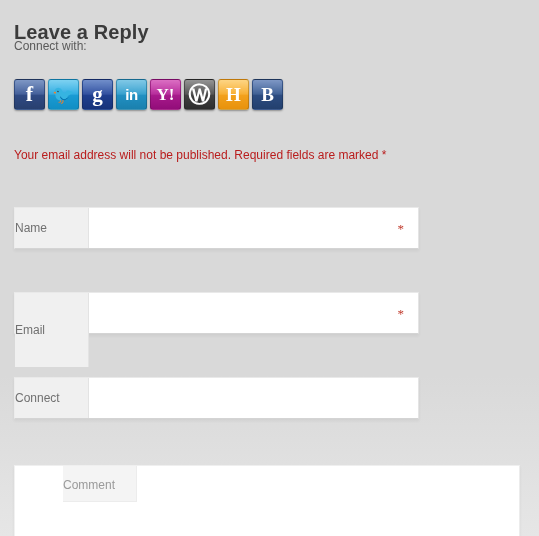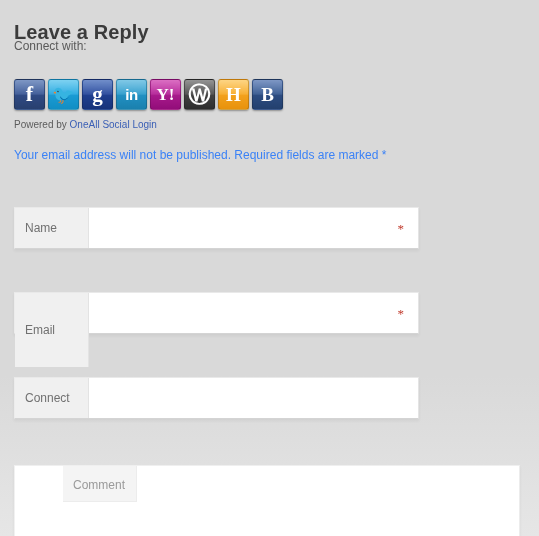--- a/index.html
+++ b/index.html
@@ -114,21 +114,21 @@
     text-decoration: none;
     cursor: pointer;
   }
 
   
   .form-note {
     position: absolute;
     left: 14px;
     top: 148px;
     font-size: 12px;
-    color: #3b82f6;
+    color: #b91c1c;
     line-height: 15px;
   }
 
   
   .field {
     position: absolute;
     left: 14px;
     display: flex;
     align-items: stretch;
     background: #ffffff;
@@ -140,21 +140,20 @@
     box-sizing: border-box;
   }
 
   .field-label {
     width: 74px;
     flex: 0 0 74px;
     background: #f0f0f0;
     border-right: 1px solid #e3e3e3;
     display: flex;
     align-items: center;
-    padding-left: 10px;
     font-size: 12px;
     color: #707070;
     box-sizing: border-box;
   }
 
   .field-input {
     flex: 1 1 auto;
     border: 0;
     outline: 0;
     background: transparent;
@@ -250,21 +249,20 @@
     <div class="social-icon si-hyves">
       <span class="si-glyph">H</span>
     </div>
 
     <div class="social-icon si-blogger">
       <span class="si-glyph">B</span>
     </div>
 
   </div>
 
-  <div class="powered"><span>Powered by </span><a href="#">OneAll Social Login</a></div>
 
   <div class="form-note">Your email address will not be published. Required fields are marked *</div>
 
   <div class="field" id="field-name">
     <div class="field-label">Name</div>
     <input class="field-input" type="text" placeholder="" style="">
     <span class="req-star">*</span>
   </div>
 
   <div class="field" id="field-email">

